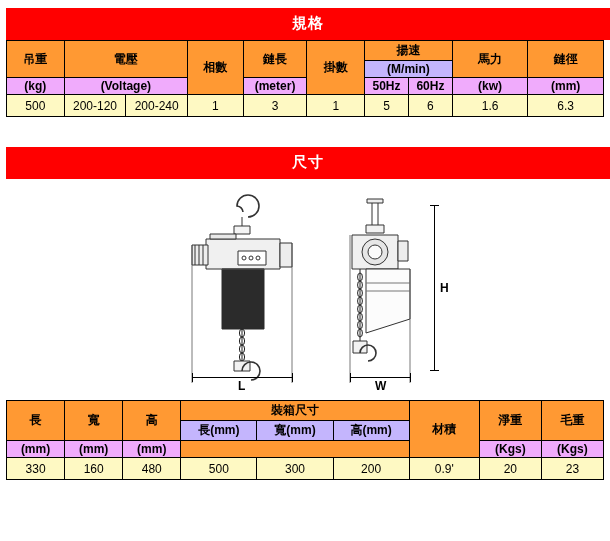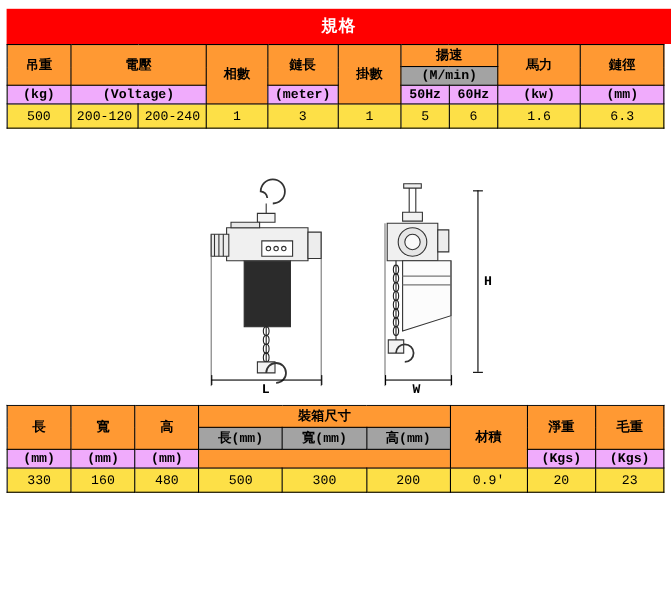--- a/index.html
+++ b/index.html
@@ -5,21 +5,21 @@
   * { box-sizing: border-box; }
   body {
     margin: 0;
     width: 610px;
     height: 541px;
     background: #ffffff;
     font-family: "Liberation Sans", sans-serif;
     font-size: 12px;
     color: #000000;
   }
-  .page { width: 610px; padding: 8px 0 0 6px; font-family: Liberation Mono, monospace; }
+  .page { width: 610px; padding: 8px 0 0 6px; }
 
   .section-title {
     background: #ff0000;
     color: #ffffff;
     text-align: center;
     font-weight: bold;
     font-size: 15px;
     padding: 6px 0 7px 0;
     letter-spacing: 1px;
   }
@@ -34,30 +34,30 @@
     text-align: center;
     vertical-align: middle;
     font-size: 12px;
     padding: 1px 2px;
   }
   .hdr {
     background: #ff9933;
     font-weight: bold;
   }
   .hdr-sub {
-    background: #a3a3a3;
+    background: #c4b5fd;
     font-weight: bold;
     font-size: 11px;
   }
   .unit {
     background: #f0abfc;
     font-weight: bold;
     font-size: 11px;
   }
-  .val { background: #fde047; font-size: 12px; height: 22px; }
+  .val { background: #fef9c3; font-size: 12px; height: 22px; }
 
   .gap-1 { height: 30px; }
   .gap-2 { height: 6px; }
 
   
   .drawing {
     width: 598px;
     height: 215px;
     position: relative;
     background: #ffffff;
@@ -114,20 +114,21 @@
       <td class="val">5</td>
       <td class="val">6</td>
       <td class="val" style="width:76px">1.6</td>
       <td class="val" style="width:76px">6.3</td>
     </tr>
   </tbody>
     </table>
 
   <div class="gap-1"></div>
 
+  <div class="section-title">尺寸</div>
 
   <div class="gap-2"></div>
 
   <div class="drawing">
 
     <svg class="hoist-svg" style="left:170px; top:6px;" width="140" height="200" viewBox="0 0 140 200">
       <g stroke="#333" fill="none" stroke-width="1">
 
         <path d="M72 26 a11 11 0 1 0 -11 -11 a7 7 0 0 1 6 6" stroke-width="1.6"></path>
         <line x1="66" y1="26" x2="66" y2="35"></line>

